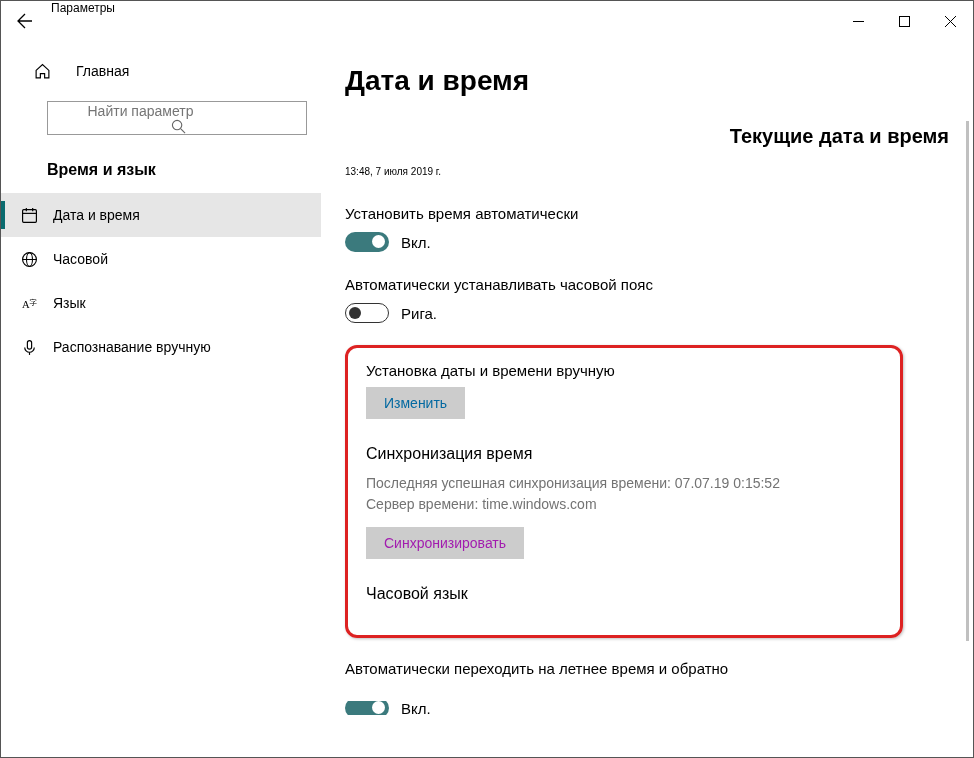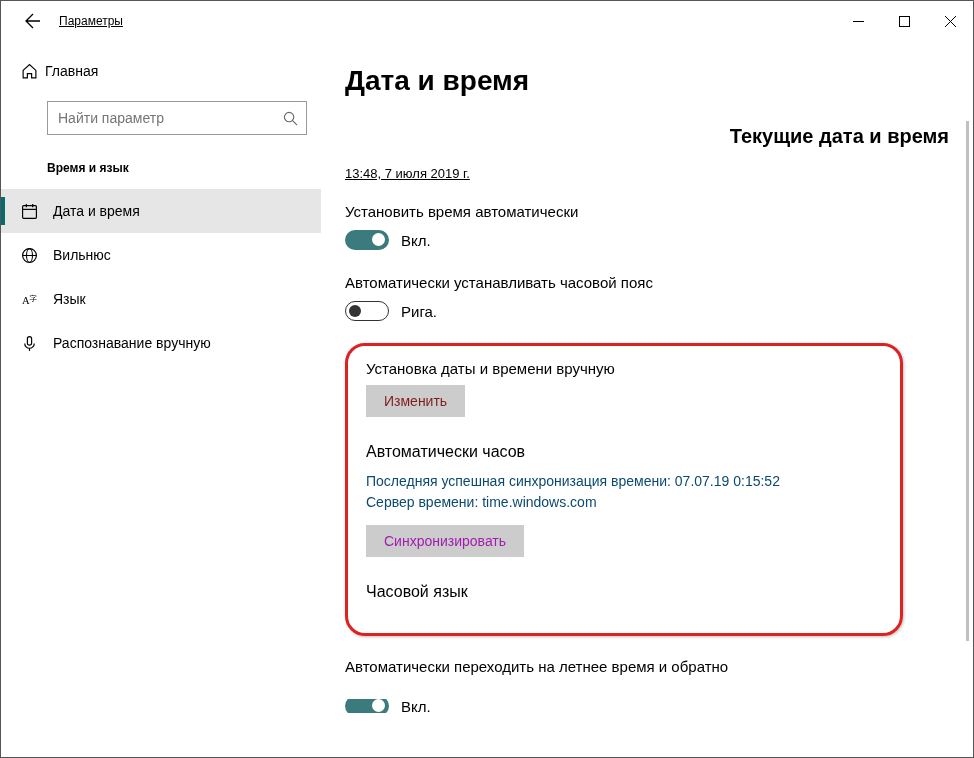--- a/index.html
+++ b/index.html
@@ -11,23 +11,22 @@
     background: #fff;
     width: 974px;
     height: 758px;
     overflow: hidden;
     border: 1px solid #555;
     position: relative;
   }
   .titlebar {
     height: 40px;
     display: flex;
-    align-items: center;
-    padding-left: 12px;
-    text-decoration: underline;
+    align-items: flex-start;
+    padding-left: 4px;
   }
   .back-btn {
     width: 40px; height: 40px;
     display:flex; align-items:center; justify-content:center;
     cursor:pointer;
   }
   .title-label { font-size: 12px; margin-left: 6px; }
   .win-controls {
     margin-left: auto;
     display: flex;
@@ -43,43 +42,44 @@
     display: flex;
     height: calc(100% - 40px);
   }
   .sidebar {
     width: 320px;
     padding: 10px 0 0 0;
   }
   .home-row {
     display:flex; align-items:center;
     height: 40px;
-    padding-left: 18px;
-    gap: 6px;
+    padding-left: 31px;
+    gap: 24px;
     cursor:pointer;
   }
   .search {
     margin: 10px 14px 8px 46px;
     width: calc(100% - 60px);
     height: 34px;
     border: 1px solid #999;
     display:flex; align-items:center;
     padding: 0 8px 0 10px;
     background:#fff;
+    flex-direction:column;
   }
   .search input {
     flex:1; border:none; outline:none;
     font-size: 14px; font-family: inherit;
     background: transparent;
   }
   .search .mag {
     color:#555;
   }
   .category-title {
-    font-size: 12px; font-weight: 600;
+    font-size: 16px; font-weight: 600;
     padding: 18px 0 14px 46px;
   }
   .nav-item {
     display:flex; align-items:center;
     height: 44px;
     padding-left: 18px;
     gap: 14px;
     cursor:pointer;
     position:relative;
   }
@@ -102,60 +102,60 @@
   }
   h1.page-title {
     font-size: 28px; font-weight: 600;
     margin-bottom: 28px;
   }
   h2.section-title {
     font-size: 20px; font-weight: 600;
     margin-bottom: 18px;
     text-align: right;
   }
-  .current-dt { font-size: 13px; margin-bottom: 22px; text-decoration: underline; }
+  .current-dt { font-size: 10px; margin-bottom: 28px; }
   .sub-label { font-size: 15px; margin-bottom: 10px; }
   .toggle-row { display:flex; align-items:center; gap:12px; margin-bottom:24px; }
   .toggle {
     width: 44px; height: 20px;
     border-radius: 10px;
     position:relative;
     cursor:pointer;
   }
   .toggle.on { background:#3b7a7d; }
   .toggle.off { background:#fff; border:1.5px solid #333; }
   .toggle .knob {
     position:absolute; top:3px;
     width:12px; height:12px; border-radius:50%;
   }
   .toggle.on .knob { right:4px; background:#fff; width:13px; height:13px; }
   .toggle.off .knob { left:3px; background:#333; }
   .toggle-label { font-size:15px; }
   .highlight-box {
     border: 3px solid #d22;
-    border-radius: 20px;
+    border-radius: 12px;
     padding: 14px 18px 20px 18px;
     margin-top: -2px;
     width: 558px;
     box-shadow: 1px 1px 3px rgba(0,0,0,0.25);
   }
   .btn {
     display:inline-block;
     background:#ccc;
     border:none;
     padding: 8px 18px;
     font-size: 14px;
     font-family: inherit;
     cursor:pointer;
     color:#a21caf;
   }
-  .btn.disabled { color:#7f1d1d; background:#ccc; cursor:default; }
+  .btn.disabled { color:#0369a1; background:#ccc; cursor:default; }
   .sync-block { margin-top: 26px; }
   .sync-title { font-size:16px; font-weight:400; margin-bottom:10px; }
-  .sync-line { font-size:14px; color:#0c4a6e; line-height:1.5; }
+  .sync-line { font-size:14px; color:#737373; line-height:1.5; }
   .tz-block { margin-top: 26px; }
   .tz-title { font-size:16px; margin-bottom:12px; }
   .dropdown {
     width: 480px; height: 34px;
     border: 1px solid #999;
     display:flex; align-items:center;
     padding: 0 8px 0 10px;
     cursor:pointer;
     font-size:14px;
     background:#fff;
@@ -227,21 +227,21 @@
       <span>Дата и время</span>
     </div>
     <div class="nav-item">
       <span class="nav-icon">
         <svg width="17" height="17" viewBox="0 0 16 16">
             <circle cx="8" cy="8" r="6.5" stroke="#000" stroke-width="1.1" fill="none"></circle>
             <ellipse cx="8" cy="8" rx="2.8" ry="6.5" stroke="#000" stroke-width="1" fill="none"></ellipse>
             <line x1="1.5" y1="8" x2="14.5" y2="8" stroke="#000" stroke-width="1"></line>
           </svg>
       </span>
-      <span>Вильнюс</span>
+      <span>Часовой</span>
     </div>
     <div class="nav-item">
       <span class="nav-icon">
         <svg width="17" height="17" viewBox="0 0 16 16">
             <text x="1" y="12" font-size="10" font-family="Segoe UI" fill="#000">A</text>
             <text x="8" y="9" font-size="7" font-family="Segoe UI" fill="#000">字</text>
           </svg>
       </span>
       <span>Язык</span>
     </div>
@@ -278,21 +278,21 @@
           <div class="knob"></div>
         </div>
       <span class="toggle-label">Рига.</span>
     </div>
 
     <div class="highlight-box">
       <div class="sub-label" style="margin-bottom:8px;">Установка даты и времени вручную</div>
       <button class="btn disabled">Изменить</button>
 
       <div class="sync-block">
-        <div class="sync-title">Автоматически часов</div>
+        <div class="sync-title">Синхронизация время</div>
         <div class="sync-line">Последняя успешная синхронизация времени: 07.07.19 0:15:52</div>
         <div class="sync-line" style="margin-bottom:12px;">Сервер времени: time.windows.com</div>
         <button class="btn">Синхронизировать</button>
       </div>
 
       <div class="tz-block">
         <div class="tz-title">Часовой язык</div>
       </div>
     </div>
 

